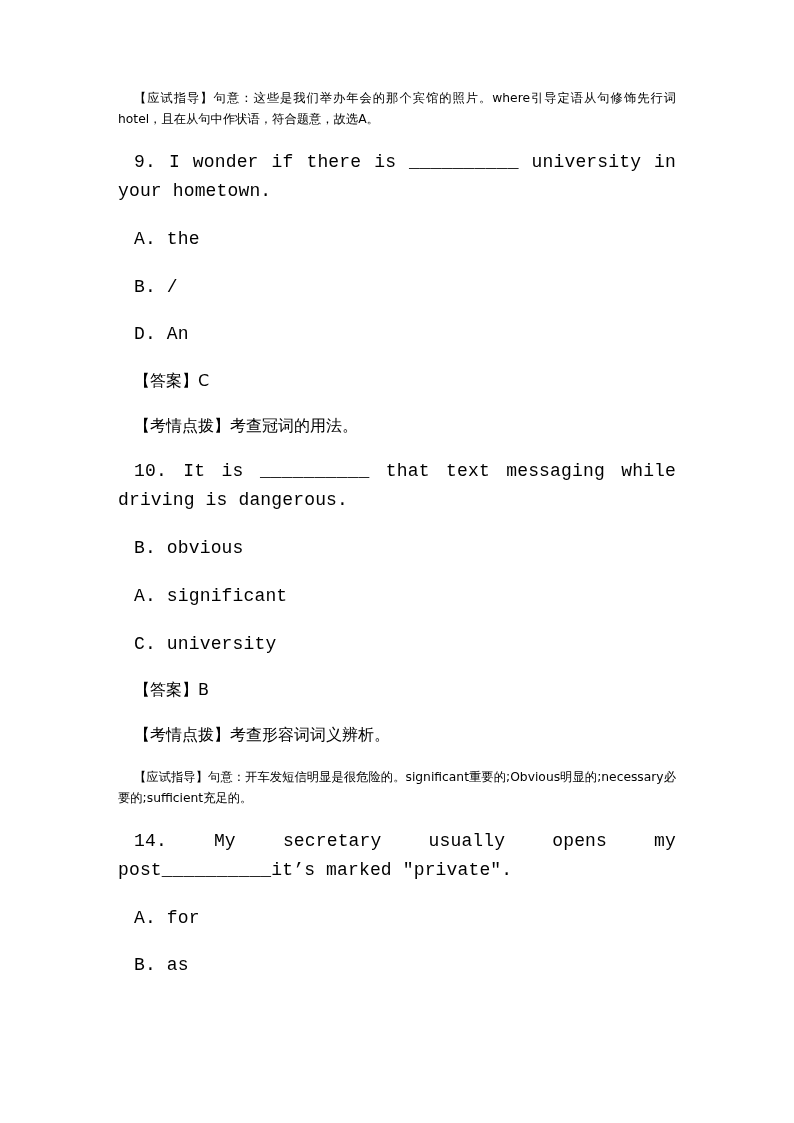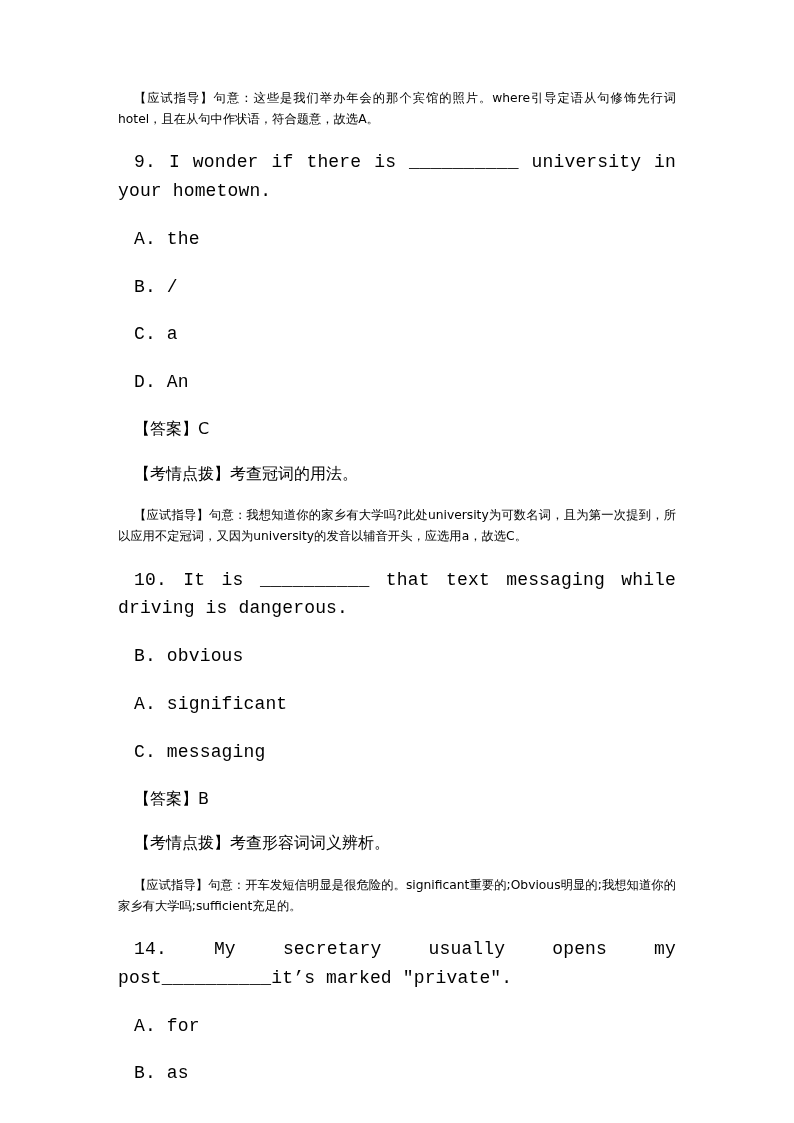--- a/index.html
+++ b/index.html
@@ -64,35 +64,33 @@
 <body>
 
 <div class="page">
 
   <p class="block cn">【应试指导】句意：这些是我们举办年会的那个宾馆的照片。where引导定语从句修饰先行词hotel，且在从句中作状语，符合题意，故选A。</p>
 
   <p class="block mono stem">9. I wonder if there is __________ university in your hometown.</p>
 
   <p class="block mono opt">A. the</p>
   <p class="block mono opt">B. /</p>
-  <p class="block mono opt">C. a</p>
   <p class="block mono opt">D. An</p>
 
   <p class="block short">【答案】C</p>
   <p class="block short">【考情点拨】考查冠词的用法。</p>
-  <p class="block cn">【应试指导】句意：我想知道你的家乡有大学吗?此处university为可数名词，且为第一次提到，所以应用不定冠词，又因为university的发音以辅音开头，应选用a，故选C。</p>
 
   <p class="block mono stem">10. It is __________ that text messaging while driving is dangerous.</p>
 
   <p class="block mono opt">B. obvious</p>
   <p class="block mono opt">A. significant</p>
-  <p class="block mono opt">C. messaging</p>
+  <p class="block mono opt">C. university</p>
 
   <p class="block short">【答案】B</p>
   <p class="block short">【考情点拨】考查形容词词义辨析。</p>
-  <p class="block cn">【应试指导】句意：开车发短信明显是很危险的。significant重要的;Obvious明显的;我想知道你的家乡有大学吗;sufficient充足的。</p>
+  <p class="block cn">【应试指导】句意：开车发短信明显是很危险的。significant重要的;Obvious明显的;necessary必要的;sufficient充足的。</p>
 
   <p class="block mono stem">14. My secretary usually opens my post__________it’s marked ″private″.</p>
 
   <p class="block mono opt">A. for</p>
   <p class="block mono opt">B. as</p>
 
 </div>
 
 </body></html>

